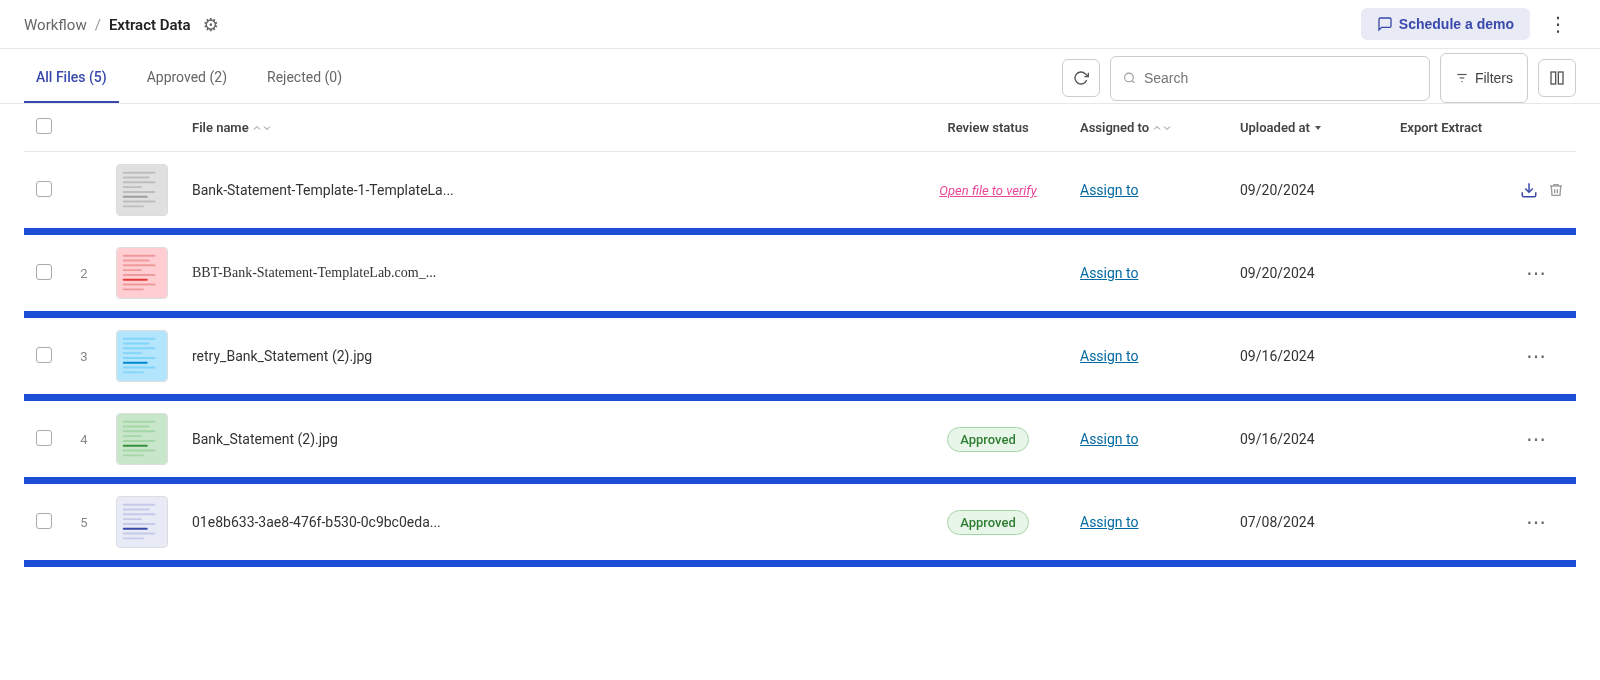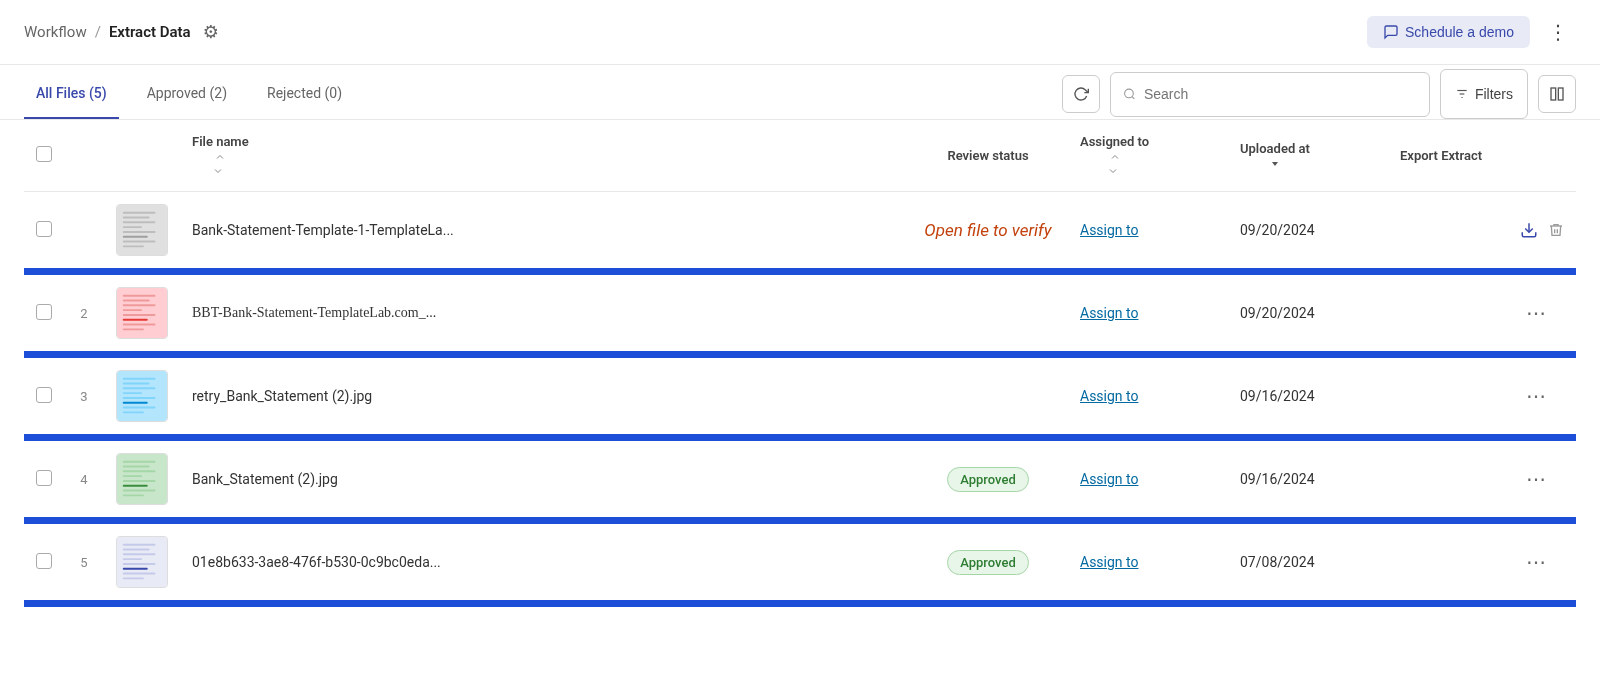--- a/index.html
+++ b/index.html
@@ -1,32 +1,32 @@
 <!DOCTYPE html>
 <html><head>
   <meta charset="utf-8">
   <style>
     * { box-sizing: border-box; margin: 0; padding: 0; }
     body { font-family: -apple-system, BlinkMacSystemFont, 'Segoe UI', Roboto, sans-serif; background: #fff; color: #222; font-size: 14px; }
 
     
     .header {
-      display: flex; align-items: center; justify-content: space-between;
-      padding: 16px 24px; border-bottom: 1px solid #e8e8e8;
+      display: flex; align-items: flex-end; justify-content: space-between;
+      padding: 8px 24px; border-bottom: 1px solid #e8e8e8;
     }
     .header-left { display: flex; align-items: center; gap: 8px; }
     .breadcrumb-workflow { color: #666; font-size: 15px; }
     .breadcrumb-sep { color: #999; font-size: 15px; }
     .breadcrumb-current { color: #222; font-size: 15px; font-weight: 600; }
     .gear-btn { background: none; border: none; cursor: pointer; color: #666; font-size: 18px; padding: 4px; }
     .header-right { display: flex; align-items: center; gap: 10px; }
     .schedule-demo-btn {
       display: flex; align-items: center; gap: 6px;
       background: #e8eaf6; border: none; border-radius: 6px;
-      padding: 8px 16px; color: #3949ab; font-size: 14px; font-weight: 400; cursor: pointer;
+      padding: 8px 16px; color: #3949ab; font-size: 14px; font-weight: 700; cursor: pointer;
     }
     .more-btn { background: none; border: none; cursor: pointer; font-size: 20px; color: #444; padding: 4px 8px; border-radius: 4px; }
 
     
     .tabs-bar {
       display: flex; padding: 0 24px;
       border-bottom: 1px solid #e8e8e8; margin-top: 4px;
     }
     .tab {
       padding: 16px 12px; font-size: 14px; color: #666; cursor: pointer;
@@ -89,38 +89,38 @@
     .thumb {
       width: 52px; height: 52px; background: #f5f5f5; border: 1px solid #ddd;
       border-radius: 4px; overflow: hidden; display: flex; align-items: center; justify-content: center;
     }
 
     .status-badge {
       display: inline-block; padding: 4px 12px; border-radius: 16px;
       font-size: 13px; font-weight: 500;
     }
     .status-approved { background: #e8f5e9; color: #2e7d32; border: 1px solid #a5d6a7; }
-    .status-open { color: #c2410c; font-size: 17px; font-style: italic; }
+    .status-open { color: #ec4899; font-size: 13px; font-style: italic; text-decoration: underline; }
 
     .assign-link {
       color: #0369a1; text-decoration: underline; cursor: pointer; font-size: 14px;
     }
 
     .actions-btn {
       background: none; border: none; cursor: pointer; font-size: 20px;
       color: #666; padding: 2px 6px; border-radius: 4px;
       display: flex; align-items: center; justify-content: center;
     }
     .download-icon { color: #3949ab; font-size: 18px; cursor: pointer; margin-right: 6px; }
     .delete-icon { color: #999; font-size: 16px; cursor: pointer; }
     .row-actions { display: flex; align-items: center; justify-content: flex-end; gap: 4px; }
 
     .col-num-cell { color: #888; text-align: center; font-size: 13px; }
 
-    .header-sort { display: inline-flex; align-items: center; gap: 2px; cursor: pointer; flex-direction: column; }
+    .header-sort { display: inline-flex; align-items: center; gap: 2px; cursor: pointer; }
   </style>
 </head>
 <body>
 
 <div class="header">
   <div class="header-left">
     <span class="breadcrumb-workflow">Workflow</span>
     <span class="breadcrumb-sep">/</span>
     <span class="breadcrumb-current">Extract Data</span>
     <button class="gear-btn">⚙</button>

